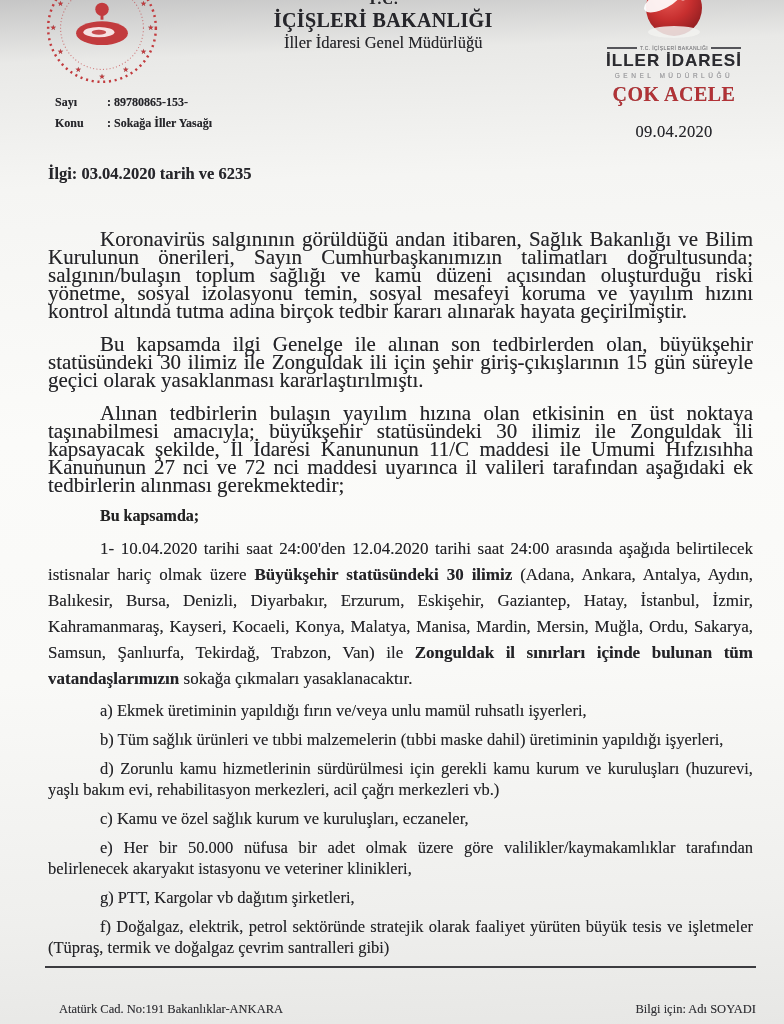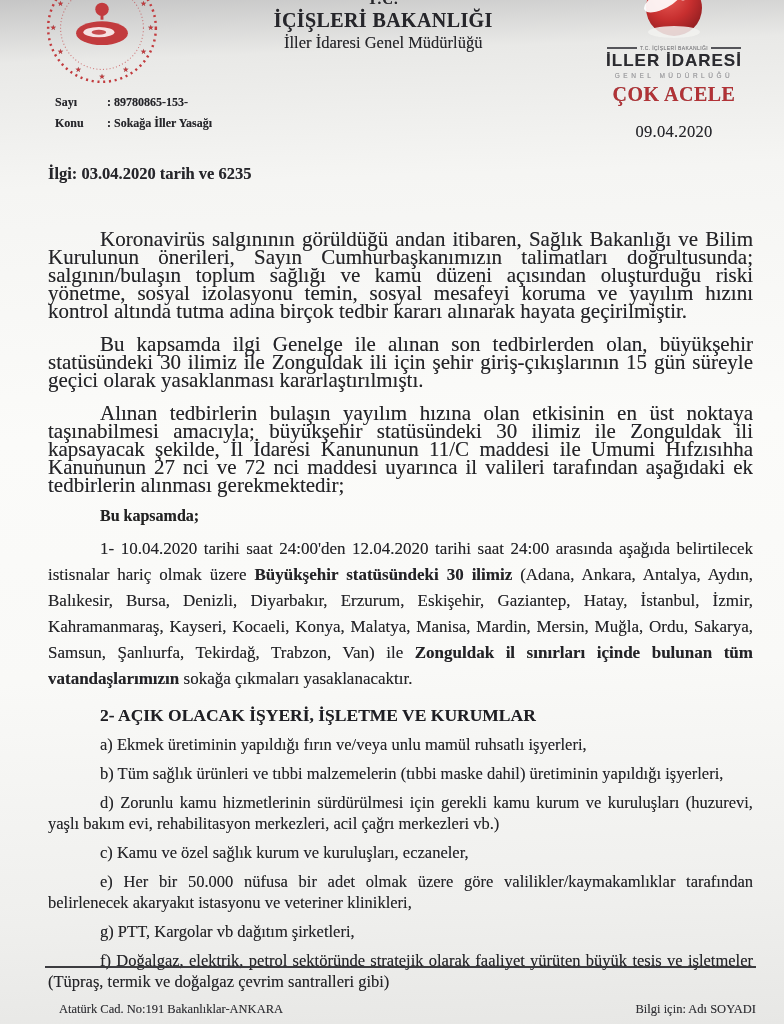--- a/index.html
+++ b/index.html
@@ -147,21 +147,20 @@
   <div class="ilgi">İlgi: 03.04.2020 tarih ve 6235</div>
 
   <div class="content">
     <p class="para first">Koronavirüs salgınının görüldüğü andan itibaren, Sağlık Bakanlığı ve Bilim Kurulunun önerileri, Sayın Cumhurbaşkanımızın talimatları doğrultusunda; salgının/bulaşın toplum sağlığı ve kamu düzeni açısından oluşturduğu riski yönetme, sosyal izolasyonu temin, sosyal mesafeyi koruma ve yayılım hızını kontrol altında tutma adına birçok tedbir kararı alınarak hayata geçirilmiştir.</p>
     <p class="para">Bu kapsamda ilgi Genelge ile alınan son tedbirlerden olan, büyükşehir statüsündeki 30 ilimiz ile Zonguldak ili için şehir giriş-çıkışlarının 15 gün süreyle geçici olarak yasaklanması kararlaştırılmıştı.</p>
     <p class="para">Alınan tedbirlerin bulaşın yayılım hızına olan etkisinin en üst noktaya taşınabilmesi amacıyla; büyükşehir statüsündeki 30 ilimiz ile Zonguldak ili kapsayacak şekilde, İl İdaresi Kanununun 11/C maddesi ile Umumi Hıfzısıhha Kanununun 27 nci ve 72 nci maddesi uyarınca il valileri tarafından aşağıdaki ek tedbirlerin alınması gerekmektedir;</p>
     <p class="bu-kapsamda">Bu kapsamda;</p>
 
     <p class="item-one"><span>1- 10.04.2020 tarihi saat 24:00'den 12.04.2020 tarihi saat 24:00 arasında aşağıda belirtilecek istisnalar hariç olmak üzere </span><b>Büyükşehir statüsündeki 30 ilimiz</b><span> (Adana, Ankara, Antalya, Aydın, Balıkesir, Bursa, Denizli, Diyarbakır, Erzurum, Eskişehir, Gaziantep, Hatay, İstanbul, İzmir, Kahramanmaraş, Kayseri, Kocaeli, Konya, Malatya, Manisa, Mardin, Mersin, Muğla, Ordu, Sakarya, Samsun, Şanlıurfa, Tekirdağ, Trabzon, Van) ile </span><b>Zonguldak il sınırları içinde bulunan tüm vatandaşlarımızın</b><span> sokağa çıkmaları yasaklanacaktır.</span></p>
 
-    <p class="section-title">2- AÇIK OLACAK İŞYERİ, İŞLETME VE KURUMLAR</p>
 
     <p class="letter-item">a) Ekmek üretiminin yapıldığı fırın ve/veya unlu mamül ruhsatlı işyerleri,</p>
     <p class="letter-item">b) Tüm sağlık ürünleri ve tıbbi malzemelerin (tıbbi maske dahil)  üretiminin yapıldığı işyerleri,</p>
     <p class="letter-item">d) Zorunlu kamu hizmetlerinin sürdürülmesi için gerekli kamu kurum ve kuruluşları (huzurevi, yaşlı bakım evi, rehabilitasyon merkezleri, acil çağrı merkezleri vb.)</p>
     <p class="letter-item">c) Kamu ve özel sağlık kurum ve kuruluşları, eczaneler,</p>
     <p class="letter-item">e) Her bir 50.000 nüfusa bir adet olmak üzere göre valilikler/kaymakamlıklar tarafından belirlenecek akaryakıt istasyonu ve veteriner klinikleri,</p>
     <p class="letter-item">g) PTT, Kargolar vb dağıtım şirketleri,</p>
     <p class="letter-item">f) Doğalgaz, elektrik, petrol sektöründe stratejik olarak faaliyet yürüten büyük tesis ve işletmeler (Tüpraş, termik ve doğalgaz çevrim santralleri gibi)</p>
   </div>
 

